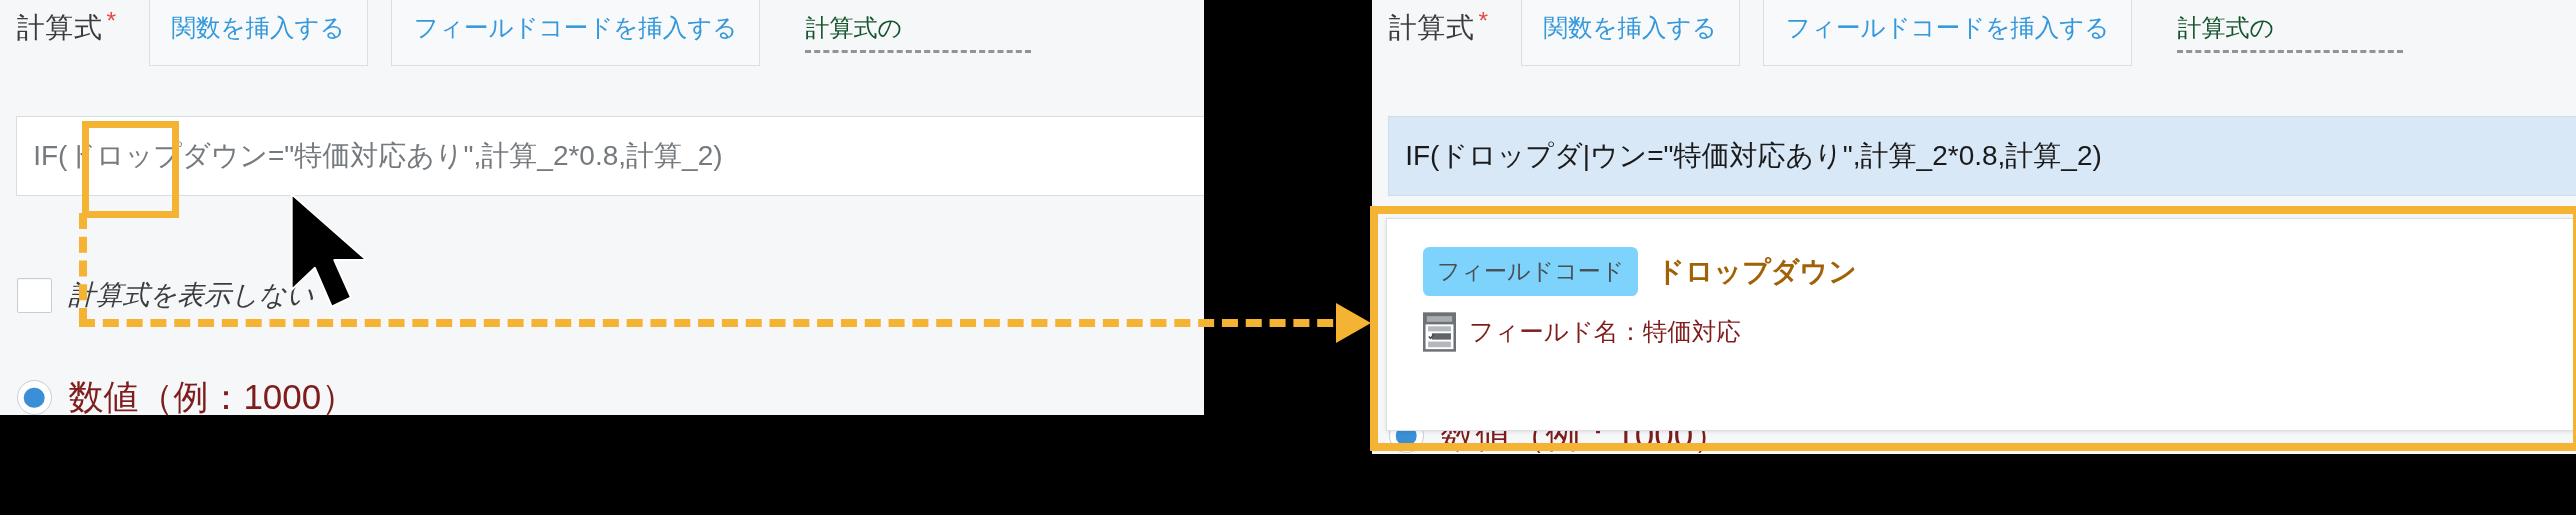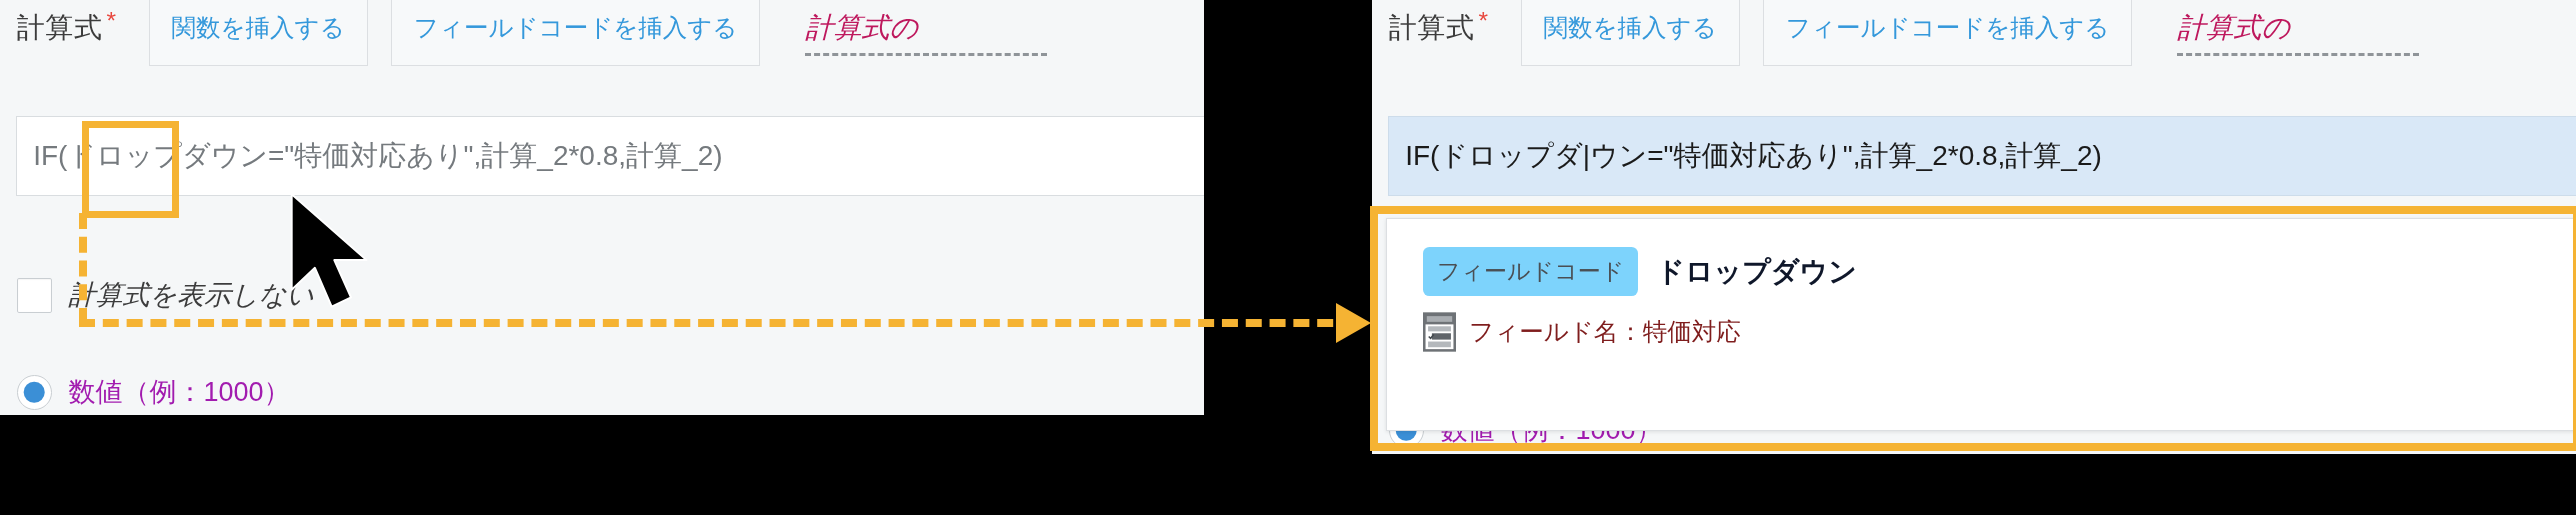--- a/index.html
+++ b/index.html
@@ -22,22 +22,22 @@
   .btn{
     height:76px;min-width:0;background:#f7f9fa;border:0.6px solid #dcdfe2;
     border-top:none;border-bottom:0.6px solid #dcdfe2;
     color:#3498db;font-size:24.5px;display:flex;align-items:center;justify-content:center;
     padding:0 22px;box-sizing:border-box;white-space:nowrap;
     font-family:"Liberation Sans","DejaVu Sans",sans-serif;
   }
   .btn-gap{width:23px;}
   .label-gap{width:32px;}
   .cut-label{
-    font-size:28px;color:#be185d;white-space:nowrap;padding-left:22px;
-    position:relative;align-self:center;font-style:italic;
+    font-size:24px;color:#14532d;white-space:nowrap;padding-left:22px;
+    position:relative;align-self:center;
   }
   .cut-label .dash-underline{
     position:absolute;left:22px;right:-129px;bottom:-9px;height:0;
     border-bottom:3.2px dashed #8f9499;
   }
 
   
   .formula-box{
     position:absolute;left:15.5px;height:80px;
     border:0.6px solid #d9dde0;box-sizing:border-box;
@@ -73,35 +73,35 @@
   #left-radio{top:374px;}
   #right-radio{top:412px;}
   .radio{
     width:35px;height:35px;border-radius:50%;background:#fff;border:0.6px solid #c9ced2;
     box-sizing:border-box;position:relative;flex:none;
   }
   .radio::after{
     content:"";position:absolute;left:50%;top:50%;transform:translate(-50%,-50%);
     width:20.6px;height:20.6px;border-radius:50%;background:#3b8fd6;
   }
-  .radio-label{font-size:27px;color:#a21caf;margin-left:16.7px;white-space:nowrap;}
+  .radio-label{font-size:35px;color:#7f1d1d;margin-left:16.7px;white-space:nowrap;}
 
   
   #popover{
     position:absolute;left:14px;top:218px;width:1211px;height:213px;
     background:#ffffff;border:1.3px solid #dcdfe2;box-sizing:border-box;
     box-shadow:0 1.3px 3.9px rgba(0,0,0,.10);z-index:5;
   }
   .pop-row1{display:flex;align-items:center;padding:28px 0 0 36px;}
   .code-badge{
     background:#7dd3fc;color:#4a4f54;font-size:23px;border-radius:6.4px;
     padding:9px 14px;white-space:nowrap;
   }
   .code-value{
-    font-size:28px;color:#0f172a;font-weight:bold;margin-left:18px;white-space:nowrap;
+    font-size:28px;color:#a16207;font-weight:bold;margin-left:18px;white-space:nowrap;
   }
   .pop-row2{display:flex;align-items:center;padding:15.5px 0 0 36px;}
   .field-icon{width:33px;height:40px;flex:none;}
   .pop-field-name{font-size:24.5px;color:#7f1d1d;margin-left:13px;white-space:nowrap;}
 
   
   #popover-outline{
     position:absolute;left:1370px;top:206px;width:1211px;height:245px;
     border:8.4px solid #f5b333;box-sizing:border-box;z-index:6;pointer-events:none;
   }

